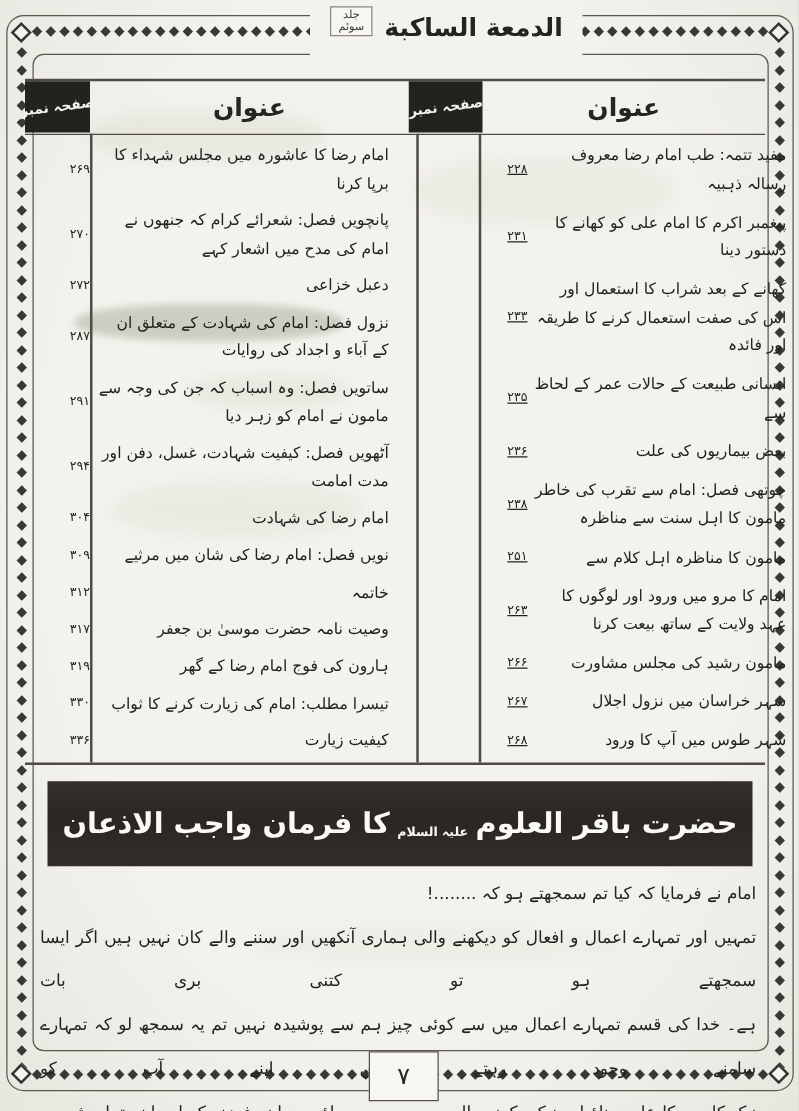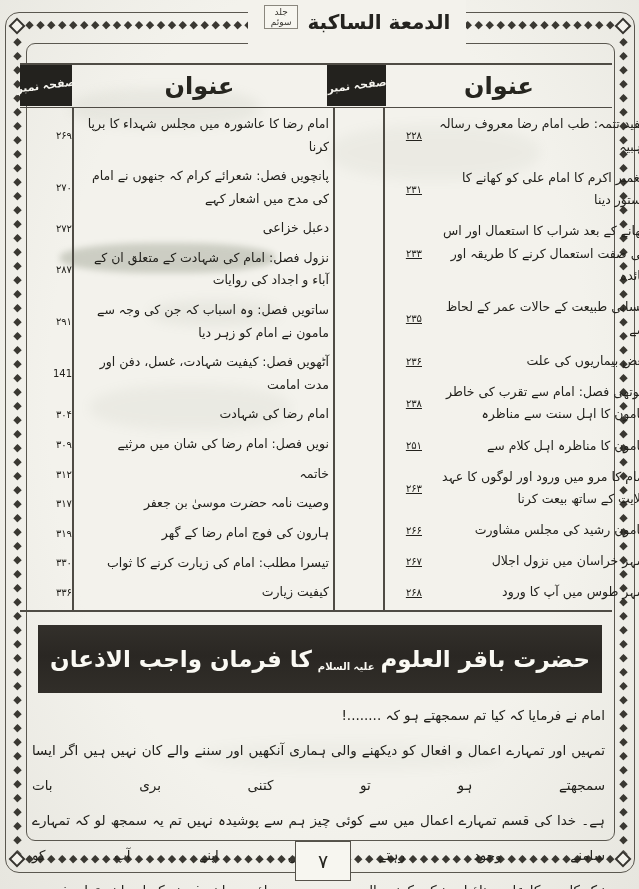--- a/index.html
+++ b/index.html
@@ -47,32 +47,32 @@
   
   .table{position:absolute; left:20px; top:63px; width:592px; height:549px;
     border-top:2px solid #4f4c45; border-bottom:2px solid #4f4c45; box-sizing:border-box; z-index:2;}
   .thead{position:relative; height:42px; border-bottom:1.5px solid #4f4c45;}
   .hdr-dark{position:absolute; top:0; height:41px; background:#23221e; color:#f4f3ed;
     display:flex; align-items:center; justify-content:center; font-size:11px; font-weight:bold;}
   .hdr-dark span{transform:rotate(-7deg); white-space:nowrap;}
   .hdr-dark.hd-right{left:307px; width:59px;}
   .hdr-dark.hd-left{left:0; width:52px;}
   .hdr-title{position:absolute; top:0; height:41px; display:flex; align-items:center;
-    justify-content:center; font-size:24px; font-weight:bold; color:#26251f;}
+    justify-content:center; font-size:20px; font-weight:bold; color:#26251f;}
   .hdr-title.ht-right{left:366px; width:226px;}
   .hdr-title.ht-left{left:52px; width:255px;}
   .tbody{position:absolute; left:0; right:0; top:42px; bottom:0;}
   .vl{position:absolute; top:0; bottom:0; width:1.5px; background:#4f4c45;}
   .vl1{left:52px;} .vl2{left:313px;} .vl3{left:363px;}
   .col{position:absolute; top:0; bottom:0; display:flex; flex-direction:column;
     justify-content:space-between; box-sizing:border-box; padding:6px 0; overflow:hidden; direction:rtl;}
   .col-left{left:0; width:313px;}
   .col-right{left:313px; width:279px;margin-left:39px;}
   .row{display:flex; align-items:center;}
-  .cell-title{flex:1; padding:0 4px 0 4px; font-size:12.5px; line-height:1.8; text-align:right; color:#23221d;}
+  .cell-title{flex:1; padding:0 22px 0 4px; font-size:12.5px; line-height:1.8; text-align:right; color:#23221d;}
   .cell-num{text-align:right; font-size:10px; color:#23221d;}
   .col-right .cell-num{flex:0 0 50px;text-decoration:underline;}
   .col-left  .cell-num{flex:0 0 52px;}
   
   .banner{position:absolute; left:38px; top:625px; width:564px; height:68px; z-index:2;
     background:linear-gradient(180deg,#33302b 0%, #2a2723 45%, #312e29 100%);
     color:#faf9f3; display:flex; align-items:center; justify-content:center;
     direction:rtl; gap:6px; font-weight:bold;}
   .banner .main{font-size:23px; white-space:nowrap;}
   .banner .honorific{font-size:10px; margin-top:14px; white-space:nowrap;}
@@ -210,21 +210,21 @@
     <div class="cell-num">۲۸۷</div>
   </div>
 
   <div class="row">
     <div class="cell-title">ساتویں فصل: وہ اسباب کہ جن کی وجہ سے مامون نے امام کو زہر دیا</div>
     <div class="cell-num">۲۹۱</div>
   </div>
 
   <div class="row">
     <div class="cell-title">آٹھویں فصل: کیفیت شہادت، غسل، دفن اور مدت امامت</div>
-    <div class="cell-num">141</div>
+    <div class="cell-num">۲۹۴</div>
   </div>
 
   <div class="row">
     <div class="cell-title">امام رضا کی شہادت</div>
     <div class="cell-num">۳۰۴</div>
   </div>
 
   <div class="row">
     <div class="cell-title">نویں فصل: امام رضا کی شان میں مرثیے</div>
     <div class="cell-num">۳۰۹</div>

